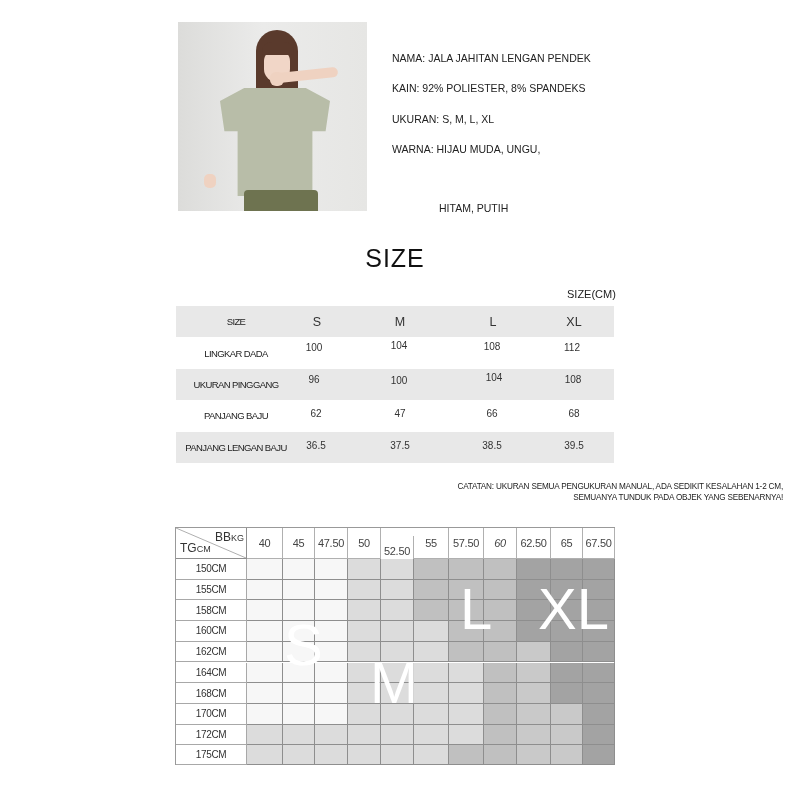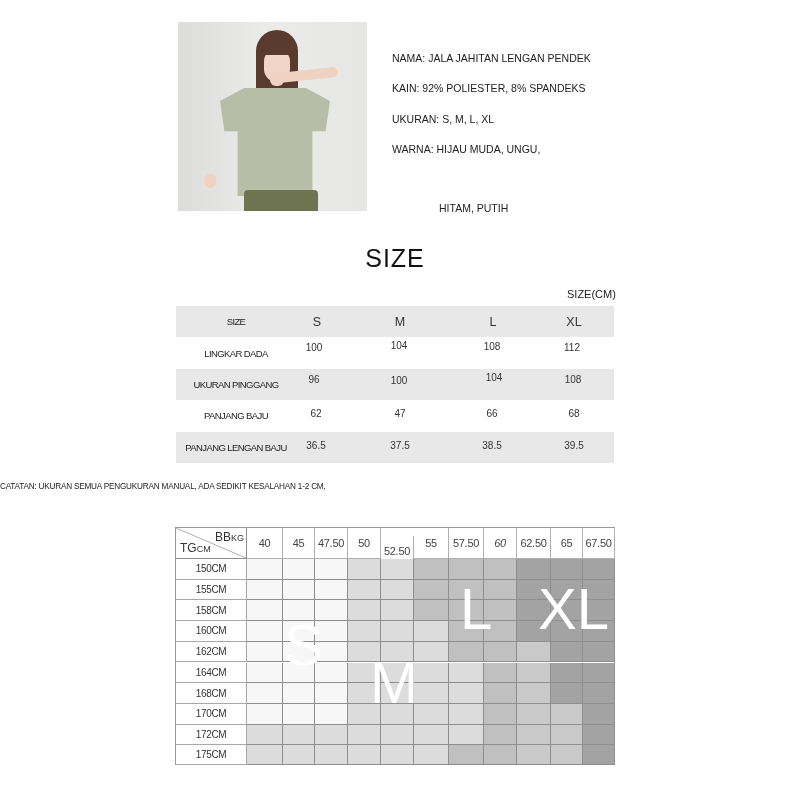--- a/index.html
+++ b/index.html
@@ -26,21 +26,21 @@
   .size-unit { position:absolute; left:567px; top:288px; font-size:11px; color:#222; }
 
   
   .stable { position:absolute; left:176px; top:306px; width:438px; }
   .srow { position:relative; height:31.4px; display:flex; align-items:center; }
   .srow.gray { background:#e8e8e8; }
   .srow .lbl { width:120px; text-align:center; font-size:9.5px; letter-spacing:-0.6px; color:#222; }
   .srow .v { position:absolute; font-size:10px; color:#333; transform:translateX(-50%); }
   .srow.head .v { font-size:12.5px; }
 
-  .note { position:absolute; left:0; width:783px; top:481px; text-align:left; font-size:8.2px; line-height:11px; color:#222; letter-spacing:-0.2px; }
+  .note { position:absolute; left:0; width:783px; top:481px; text-align:right; font-size:8.2px; line-height:11px; color:#222; letter-spacing:-0.2px; }
 
   
   .grid { position:absolute; left:175px; top:527px; width:440px; height:238px; border:1px solid #999; box-sizing:border-box; }
   .grid .cell { position:absolute; box-sizing:border-box; border-right:1px solid #8e8e8e; border-bottom:1px solid #8e8e8e; }
   .grid .hcell { background:#fff; border-color:#b0b0b0; display:flex; align-items:center; justify-content:center; font-size:11px; color:#444; letter-spacing:-0.3px; }
   .grid .rlabel { background:#fff; border-color:#a8a8a8; display:flex; align-items:center; justify-content:center; font-size:10px; color:#333; letter-spacing:-0.3px; }
   .corner { background:#fff; overflow:hidden; }
   .corner .diag { position:absolute; left:0; top:0; width:100%; height:100%; }
   .corner .bb { position:absolute; right:2px; top:2px; font-size:12px; color:#333; }
   .corner .bb small { font-size:9px; }
@@ -108,20 +108,21 @@
     <span class="lbl">PANJANG LENGAN BAJU</span>
     <span class="v" style="left:140px; top:8px;">36.5</span>
     <span class="v" style="left:224px; top:8px;">37.5</span>
     <span class="v" style="left:316px; top:8px;">38.5</span>
     <span class="v" style="left:398px; top:8px;">39.5</span>
   </div>
 </div>
 
 <div class="note">
   <div>CATATAN: UKURAN SEMUA PENGUKURAN MANUAL, ADA SEDIKIT KESALAHAN 1-2 CM,</div>
+  <div>SEMUANYA TUNDUK PADA OBJEK YANG SEBENARNYA!</div>
 </div>
 
 <div class="grid" id="fitgrid">
   <div class="cell corner" style="left:0; top:0; width:71px; height:31px;">
     <svg class="diag" viewBox="0 0 71 31" preserveAspectRatio="none">
         <line x1="0" y1="0" x2="71" y2="31" stroke="#999" stroke-width="0.8"></line>
       </svg>
     <span class="bb"><span>BB</span><small>KG</small></span>
     <span class="tg"><span>TG</span><small>CM</small></span>
   </div>

